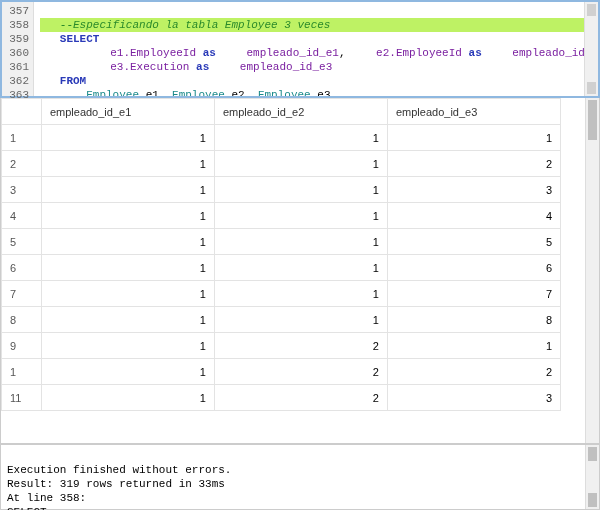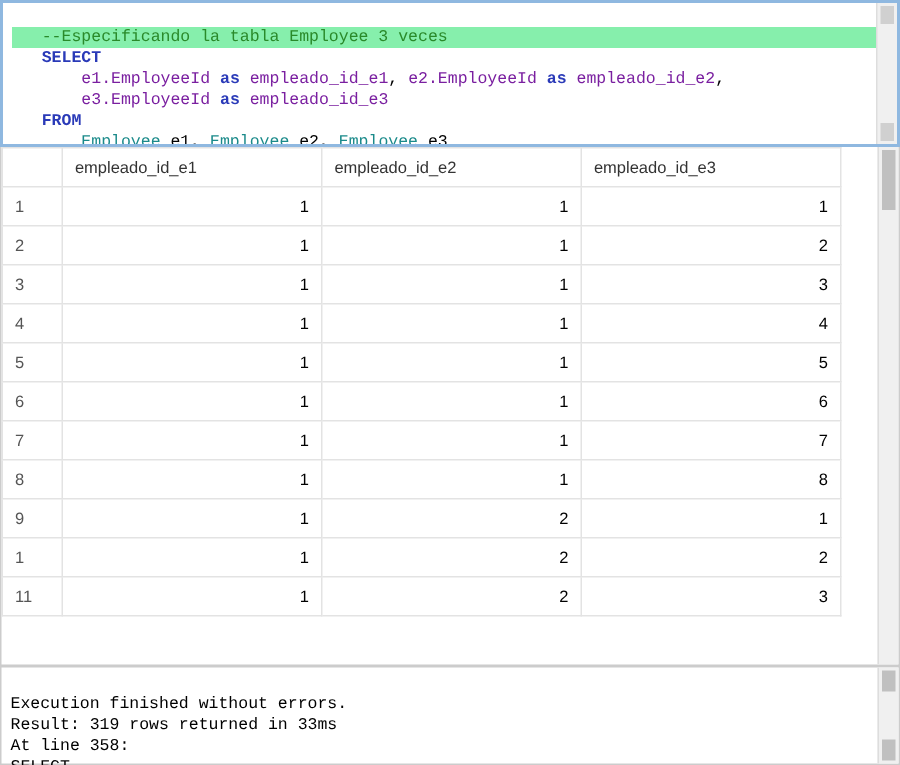--- a/index.html
+++ b/index.html
@@ -55,24 +55,24 @@
     height:12px;
     background:#d0d0d0;
   }
   .code-scroll::after {
     content:"";
     position:absolute;
     bottom:2px; left:2px; right:2px;
     height:12px;
     background:#d0d0d0;
   }
-  .hl-line { background: #86efac; display: inline-block; width: 100%; }
+  .hl-line { background: #bef264; display: inline-block; width: 100%; font-style: italic; }
   .comment { color: #2a8a2a; }
   .kw { color: #2a3ab8; font-weight: bold; }
-  .ident { color: #7a1fa0; }
+  .ident { color: #7a1fa0; margin-left: 24px; }
   .tbl { color: #1a8a8a; margin-top: 43px; }
 
   .results-pane {
     flex: 1;
     border: 1px solid #ccc;
     border-top: none;
     overflow: hidden;
     position: relative;
     display: flex;
   }
@@ -139,25 +139,34 @@
     content:"";position:absolute;top:2px;left:2px;right:2px;height:14px;background:#c0c0c0;
   }
   .log-scroll::after{
     content:"";position:absolute;bottom:2px;left:2px;right:2px;height:14px;background:#c0c0c0;
   }
 </style>
 </head>
 <body>
 
 <div class="editor-pane">
+  <div class="gutter">
+    <div>357</div>
+    <div>358</div>
+    <div>359</div>
+    <div>360</div>
+    <div>361</div>
+    <div>362</div>
+    <div>363</div>
+  </div>
   <div class="code">
 <span class="hl-line">   <span class="comment">--Especificando la tabla Employee 3 veces</span></span>
    <span class="kw">SELECT</span>
        <span class="ident">e1.EmployeeId</span> <span class="kw">as</span> <span class="ident">empleado_id_e1</span>, <span class="ident">e2.EmployeeId</span> <span class="kw">as</span> <span class="ident">empleado_id_e2</span>,
-       <span class="ident">e3.EmployeeId</span> <span class="kw">as</span> <span class="ident">empleado_id_e3</span>
+       <span class="ident">e3.Execution</span> <span class="kw">as</span> <span class="ident">empleado_id_e3</span>
    <span class="kw">FROM</span>
        <span class="tbl">Employee</span> <span>e1</span>, <span class="tbl">Employee</span> <span>e2</span>, <span class="tbl">Employee</span> <span>e3</span>
     , , ;</div>
   <div class="code-scroll"></div>
 </div>
 
 <div class="results-pane">
   <div class="results-inner">
     <table>
       <thead>

